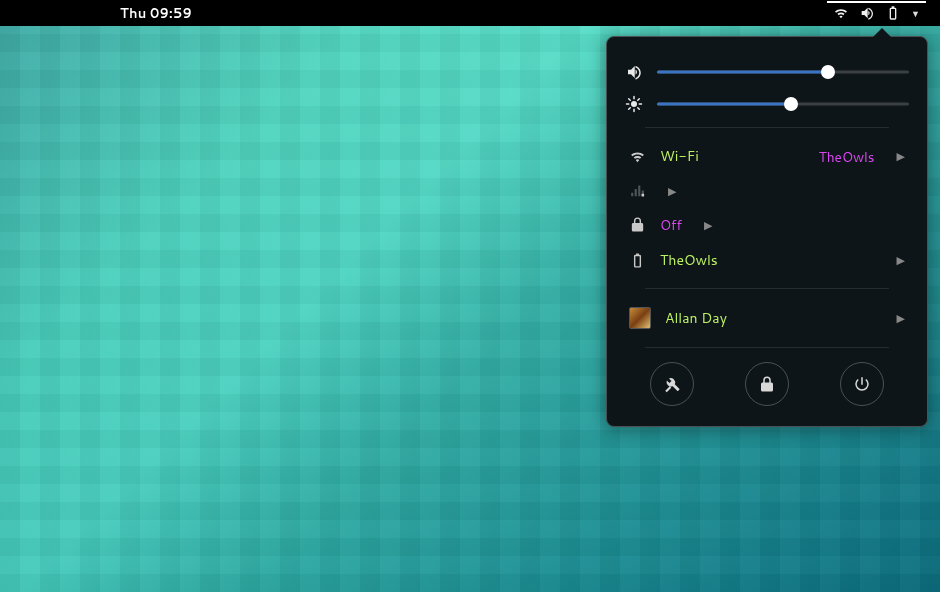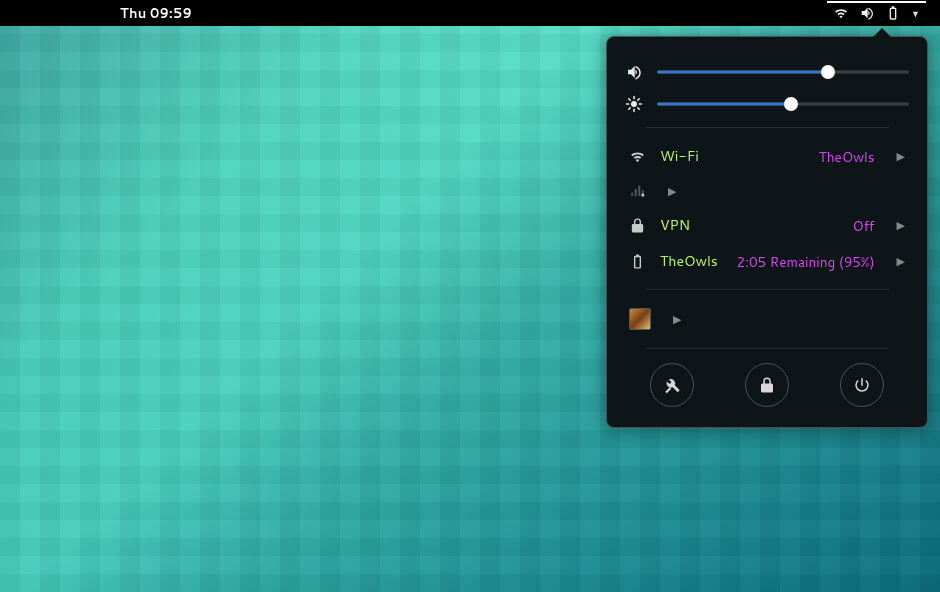--- a/index.html
+++ b/index.html
@@ -116,38 +116,37 @@
         <path d="M3 20h3v-5H3v5zm5 0h3V10H8v10zm5 0h3V5h-3v15zm5 0h3v-8h-3v8z" opacity=".35"></path>
         <path d="M18 20l3-3m0 3l-3-3" stroke="#c9c9c9" stroke-width="2"></path>
       </svg>
     <span class="chev">▶</span>
   </div>
 
   <div class="menu-item">
     <svg class="ico" viewBox="0 0 24 24">
         <path d="M12 2a5 5 0 0 0-5 5v3H6a2 2 0 0 0-2 2v8a2 2 0 0 0 2 2h12a2 2 0 0 0 2-2v-8a2 2 0 0 0-2-2h-1V7a5 5 0 0 0-5-5zm-3 8V7a3 3 0 1 1 6 0v3H9z"></path>
       </svg>
-    <span class="label">VPN</span>
     <span class="hint">Off</span>
     <span class="chev">▶</span>
   </div>
 
   <div class="menu-item">
     <svg class="ico" viewBox="0 0 24 24">
         <path d="M15 4h-1V2h-4v2H9a2 2 0 0 0-2 2v14a2 2 0 0 0 2 2h6a2 2 0 0 0 2-2V6a2 2 0 0 0-2-2zm0 16H9V6h6v14z"></path>
       </svg>
     <span class="label">TheOwls</span>
-    <span class="hint">2:05 Remaining (95%)</span>
     <span class="chev">▶</span>
   </div>
 
   <hr class="sep">
 
   <div class="menu-item">
     <div class="avatar"></div>
+    <span class="label">Allan Day</span>
     <span class="chev">▶</span>
   </div>
 
   <hr class="sep">
 
   <div class="buttons">
     <div class="cbtn">
       <svg class="ico" viewBox="0 0 24 24">
           <path d="M21.7 18.3l-6-6a6 6 0 0 0-7.8-7.8l3.5 3.5-2.8 2.8L5.1 7.3A6 6 0 0 0 12.9 15l6 6a1 1 0 0 0 1.4 0l1.4-1.4a1 1 0 0 0 0-1.3zM3 21l6-6 2 2-6 6z"></path>
         </svg>

